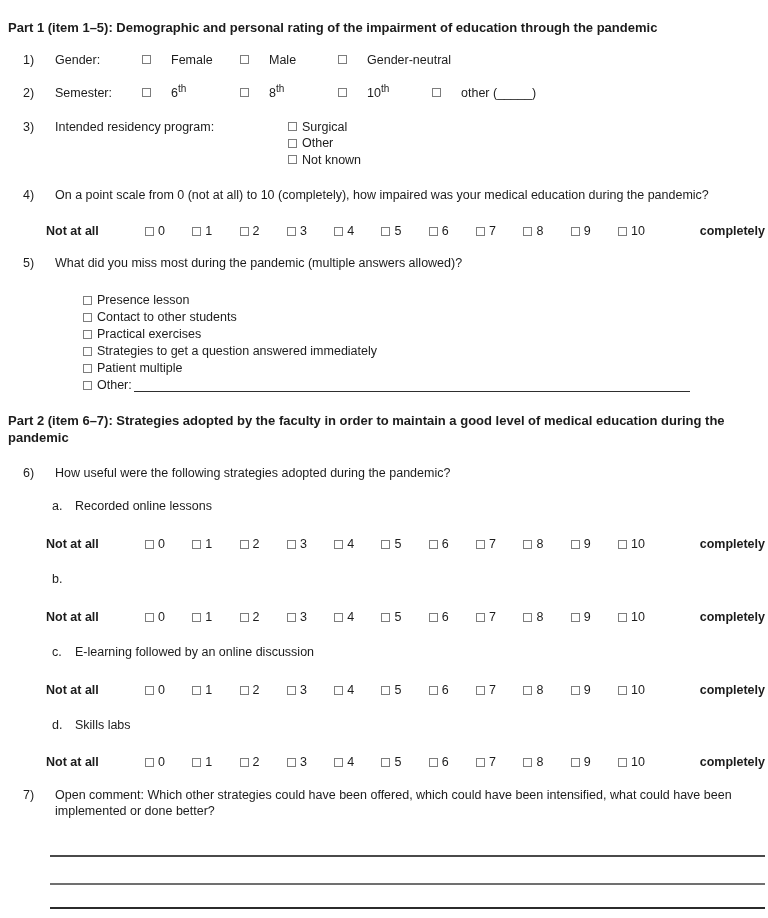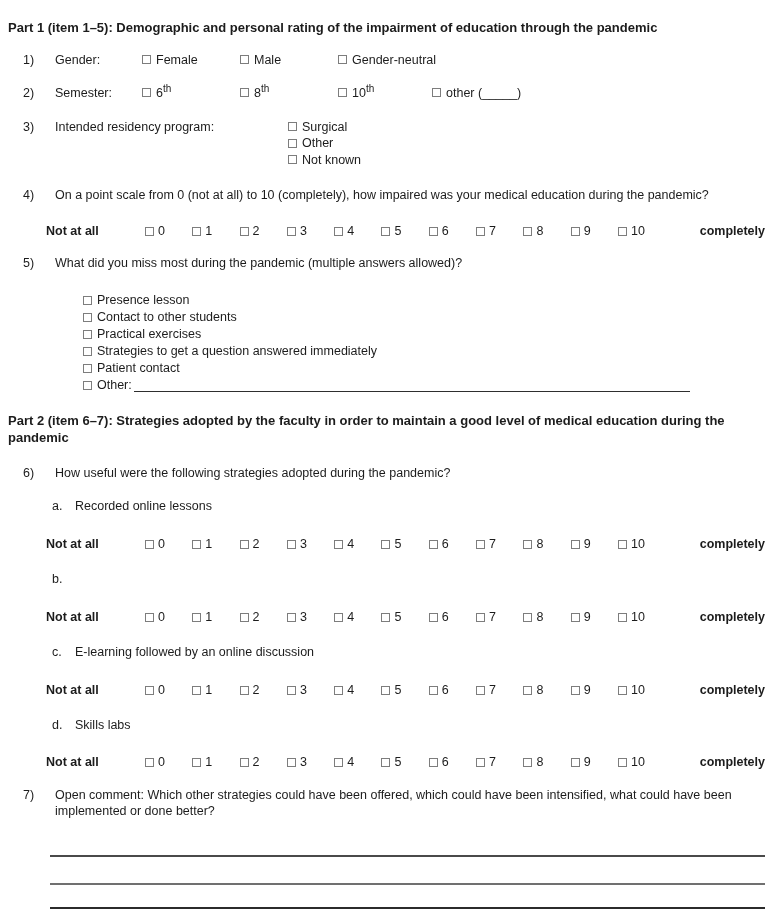--- a/index.html
+++ b/index.html
@@ -11,21 +11,21 @@
   .h{font-weight:bold;font-size:13px;line-height:16.5px;margin:12px 2px 0 8px;max-width:757px;}
 
   .item{display:flex;align-items:flex-start;padding-left:23px;}
   .qnum{width:32px;flex:0 0 32px;}
   .qbody{flex:1 1 auto;max-width:710px;}
 
   .cb{display:inline-block;width:7px;height:7px;border:1px solid #7d7d7d;
       background:#fff;margin-right:5px;vertical-align:1px;}
 
   .optrow{display:flex;align-items:flex-start;}
-  .optrow .opt{display:flex;align-items:center;}
+  .optrow .opt{display:flex;align-items:center;gap:15px;}
   .w98{width:98px;flex:0 0 98px;}
   .w94{width:94px;flex:0 0 94px;}
   .label87{width:87px;flex:0 0 87px;}
   .label233{width:233px;flex:0 0 233px;}
   .vopts{line-height:16.5px;}
   .vopts .opt{display:flex;align-items:center;height:16.5px;}
   sup{font-size:10px;line-height:0;}
 
   .scale-row{display:flex;align-items:center;height:16px;padding-left:46px;padding-right:3px;}
   .sl{font-weight:bold;width:99px;flex:0 0 99px;}
@@ -195,21 +195,21 @@
       <span class="opt">
           <span class="cb"></span>
           <span>Practical exercises</span>
         </span>
       <span class="opt">
           <span class="cb"></span>
           <span>Strategies to get a question answered immediately</span>
         </span>
       <span class="opt">
           <span class="cb"></span>
-          <span>Patient contact</span>
+          <span>Patient multiple</span>
         </span>
       <span class="opt">
           <span class="cb"></span>
           <span>Other:</span>
           <span class="fill-line"></span>
         </span>
     </div>
   </div>
 
   <div class="h mt19">Part 2 (item 6–7): Strategies adopted by the faculty in order to maintain a good level of medical education during the pandemic</div>

